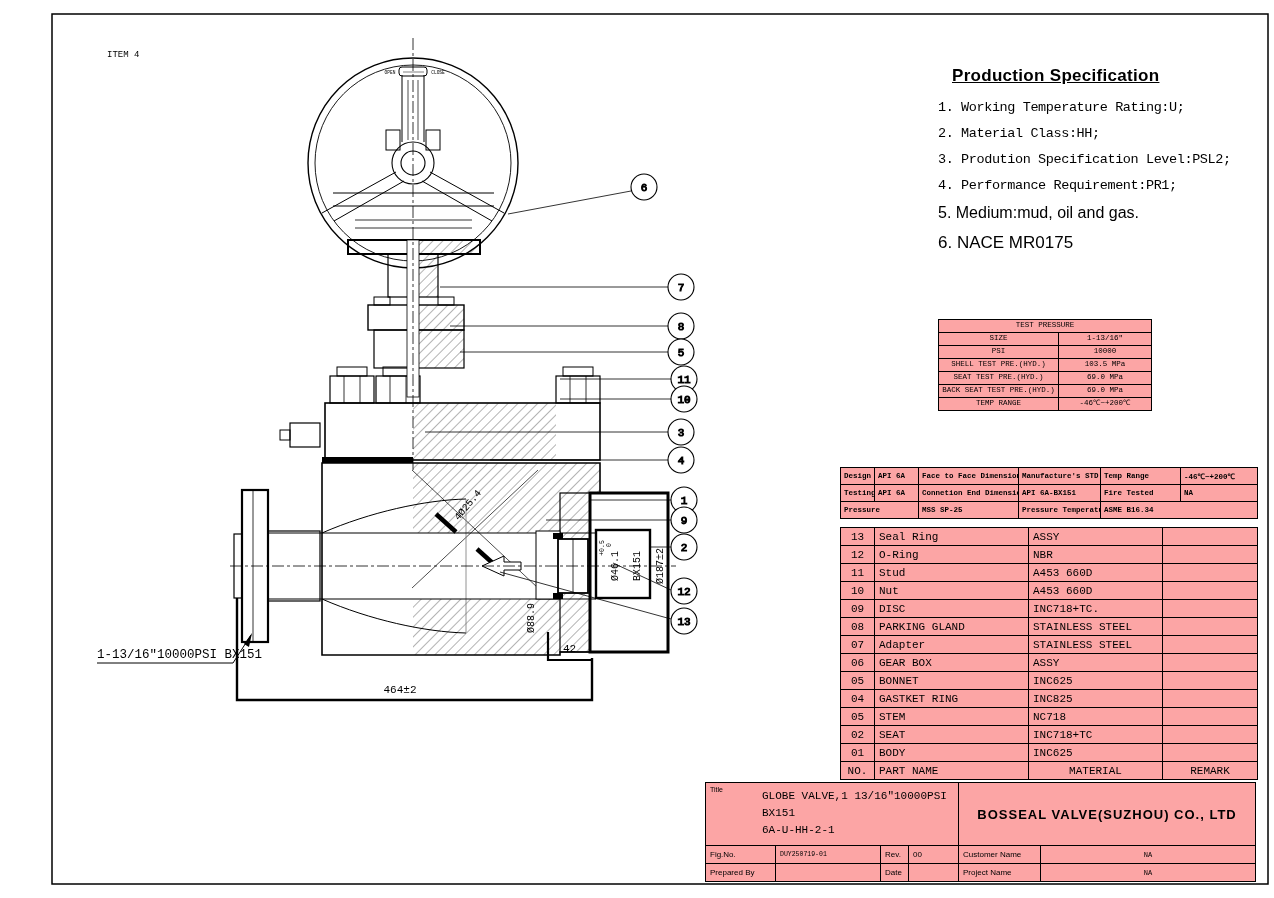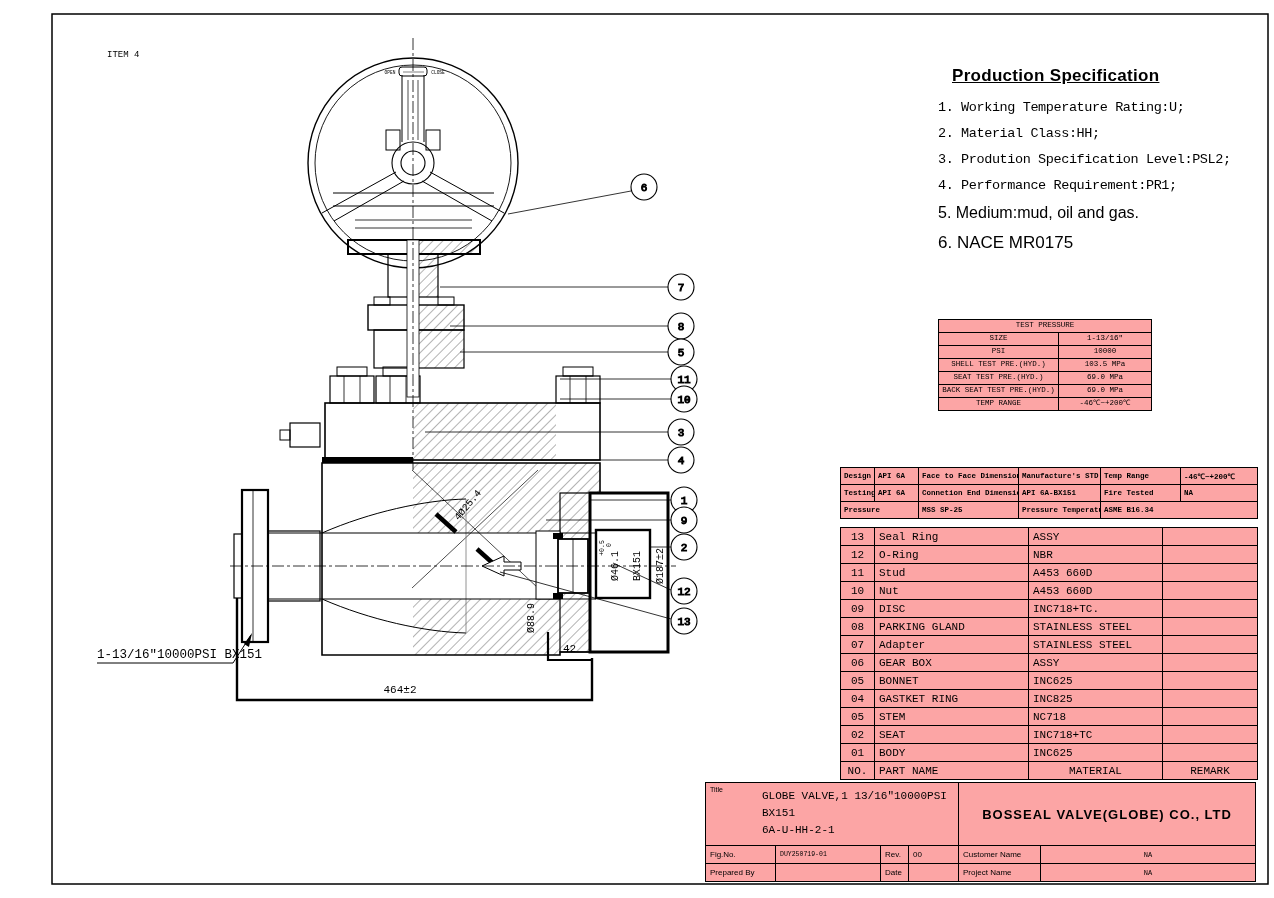--- a/index.html
+++ b/index.html
@@ -438,21 +438,21 @@
   <tbody>
         <tr>
     <td class="big-cell" colspan="4">
       <span class="title-lab">Title</span>
       <div class="title-lines">
         <div>GLOBE VALVE,1 13/16"10000PSI</div>
         <div>BX151</div>
         <div>6A-U-HH-2-1</div>
       </div>
     </td>
-    <td class="big-cell company" colspan="2">BOSSEAL VALVE(GLOBE) CO., LTD</td>
+    <td class="big-cell company" colspan="2">BOSSEAL VALVE(SUZHOU) CO., LTD</td>
   </tr>
   <tr>
     <td class="c">Fig.No.</td>
     <td class="tiny">DUY250719-01</td>
     <td>Rev.</td>
     <td>00</td>
     <td>Customer Name</td>
     <td class="na">NA</td>
   </tr>
   <tr>

